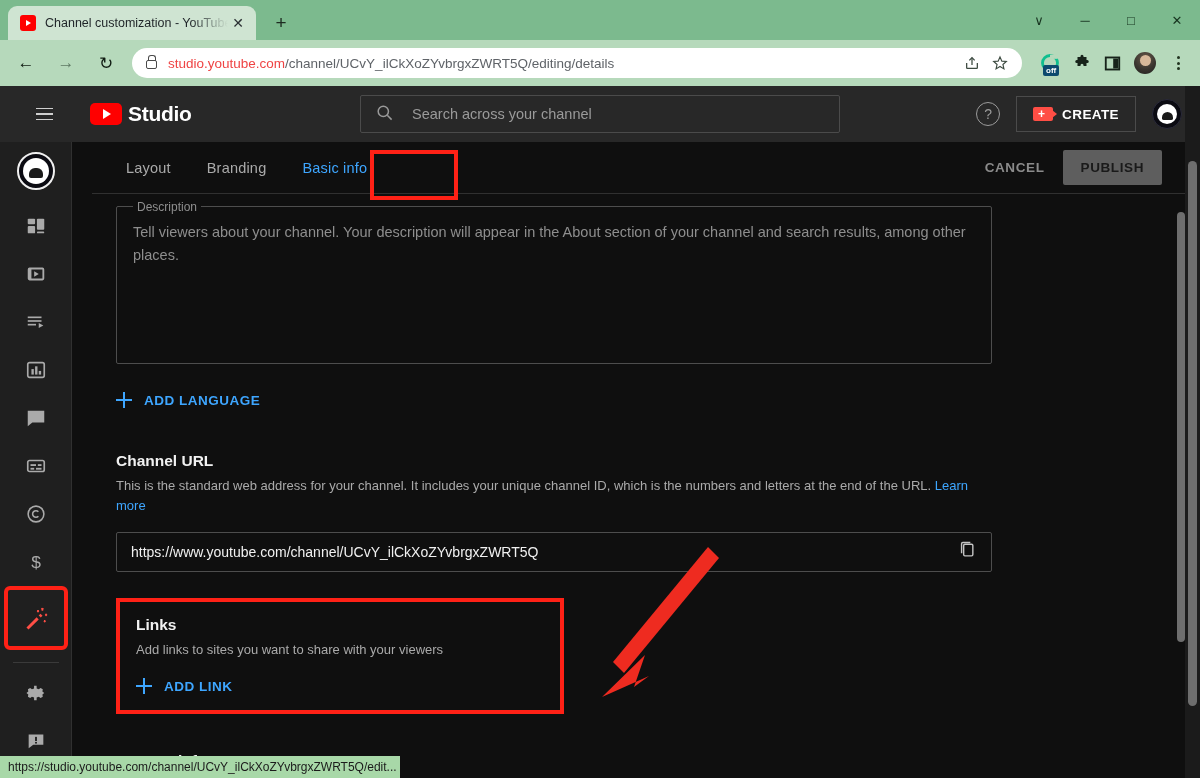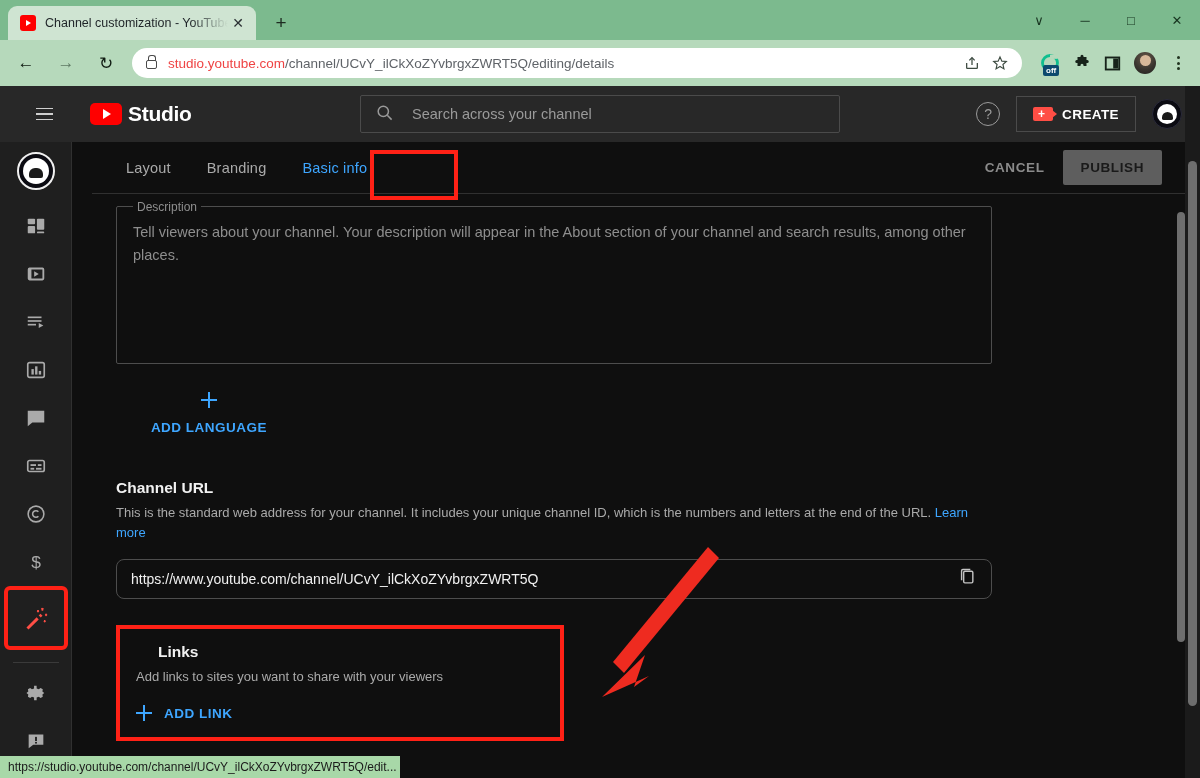--- a/index.html
+++ b/index.html
@@ -234,47 +234,47 @@
     position: relative;
   }
   .desc-box .field-label {
     position: absolute; top: -7px; left: 16px; background: #0f0f0f; padding: 0 4px;
   }
   .desc-ph { color: #8e8e8e; font-size: 14.5px; line-height: 1.62; }
 
   .add-lang {
     display: flex; align-items: center; gap: 12px; margin-top: 22px;
     color: #3ea6ff; font-size: 13.5px; font-weight: bold; letter-spacing: .5px;
-    width: 186px; padding: 6px 0; flex-direction: column;
+    width: 186px; padding: 6px 0;
   }
   .plus {
     position: relative; width: 16px; height: 16px; flex: 0 0 16px;
   }
   .plus:before, .plus:after {
     content: ""; position: absolute; background: #3ea6ff;
   }
   .plus:before { left: 0; top: 7px; width: 16px; height: 2px; }
   .plus:after { top: 0; left: 7px; height: 16px; width: 2px; }
 
   .sec-title { color: #f1f1f1; font-size: 15.5px; font-weight: bold; margin-top: 38px; }
   .sec-desc { color: #aaaaaa; font-size: 13px; line-height: 1.55; margin-top: 6px; width: 880px; }
   .sec-desc a { color: #3ea6ff; text-decoration: none; }
 
   .url-field {
     margin-top: 16px; width: 876px; height: 40px; border: 1px solid #4d4d4d;
-    border-radius: 8px; display: flex; align-items: center; padding: 0 14px;
+    border-radius: 2px; display: flex; align-items: center; padding: 0 14px;
   }
   .url-val { color: #f1f1f1; font-size: 14px; flex: 1; }
   .copy-icon { color: #c4c4c4; }
 
   .links-block {
     position: relative; margin-top: 26px; width: 448px; padding: 14px 16px 16px;
     border: 4px solid #ff2116;
   }
-  .links-block .sec-title { margin-top: 0; margin-left: 22px; }
+  .links-block .sec-title { margin-top: 0; }
   .links-block .sec-desc { width: auto; }
   .add-link {
     display: flex; align-items: center; gap: 12px; margin-top: 18px;
     color: #3ea6ff; font-size: 13.5px; font-weight: bold; letter-spacing: .5px;
     width: 140px;
   }
 
   .arrow-annot { position: absolute; left: 500px; top: 395px; pointer-events: none; z-index: 20; }
 
   

